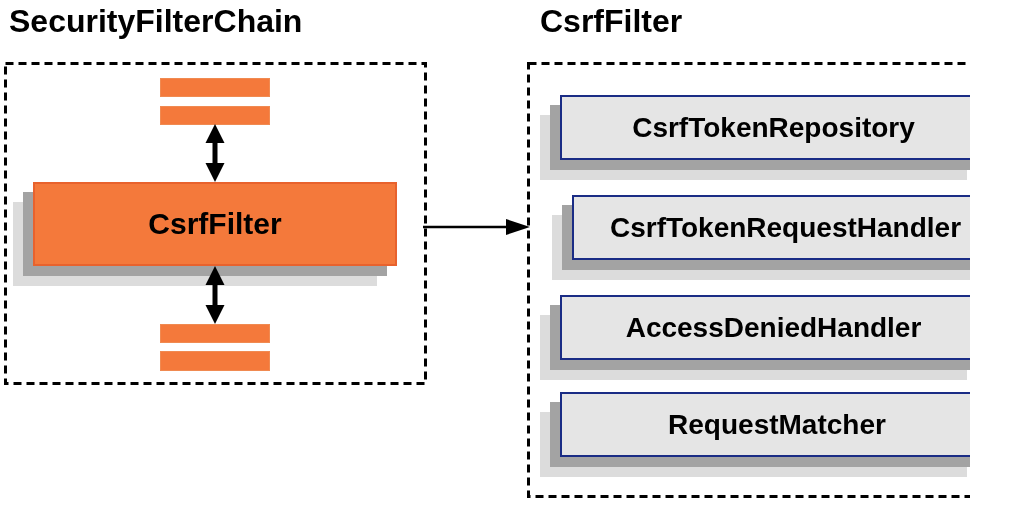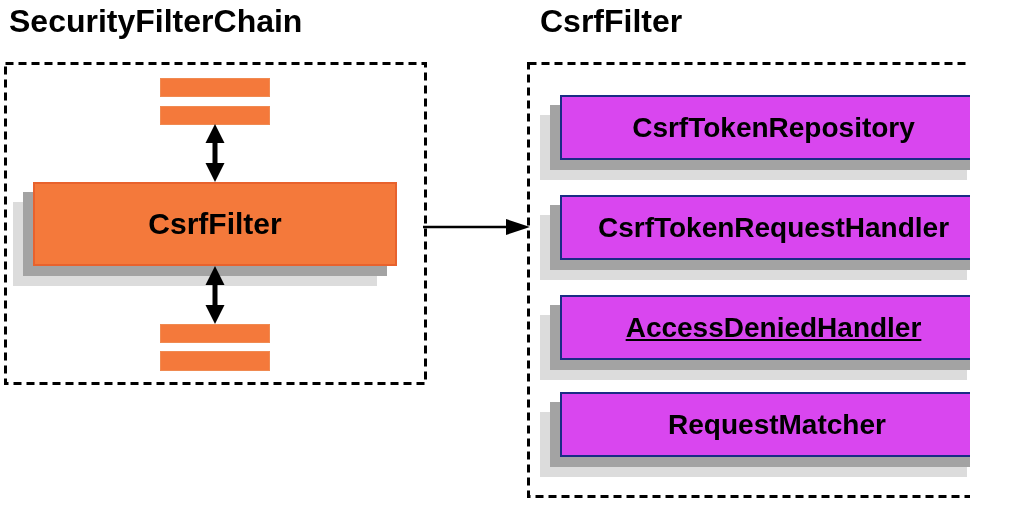--- a/index.html
+++ b/index.html
@@ -67,31 +67,31 @@
     color: #000000;
   }
 
   .connector { position: absolute; left: 423px; top: 217px; width: 107px; height: 20px; }
 
   .component {
     position: absolute;
     left: 560px;
     width: 427px;
     height: 65px;
-    background: #d946ef;
+    background: #e5e5e5;
     border: 2px solid #1a2c85;
     box-sizing: border-box;
     box-shadow: -10px 10px 0 0 #a3a3a3, -20px 20px 0 0 #dcdcdc;
     display: flex;
     align-items: center;
     justify-content: center;
   }
   .comp1 { top: 95px;  }
-  .comp2 { top: 195px; }
-  .comp3 { top: 295px; text-decoration: underline; }
+  .comp2 { top: 195px; margin-left: 12px; }
+  .comp3 { top: 295px; }
   .comp4 { top: 392px; padding-left: 7px; }
   .component .comp-label {
     font-size: 28px;
     font-weight: bold;
     color: #000000;
     white-space: nowrap;
   }
 </style>
 </head>
 <body>

